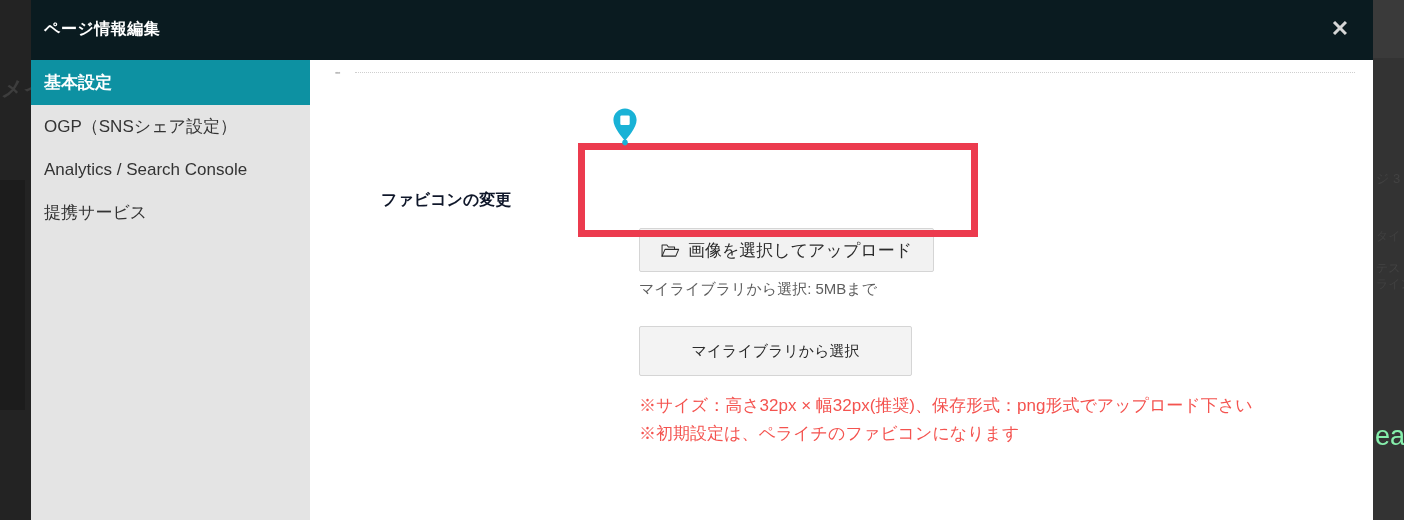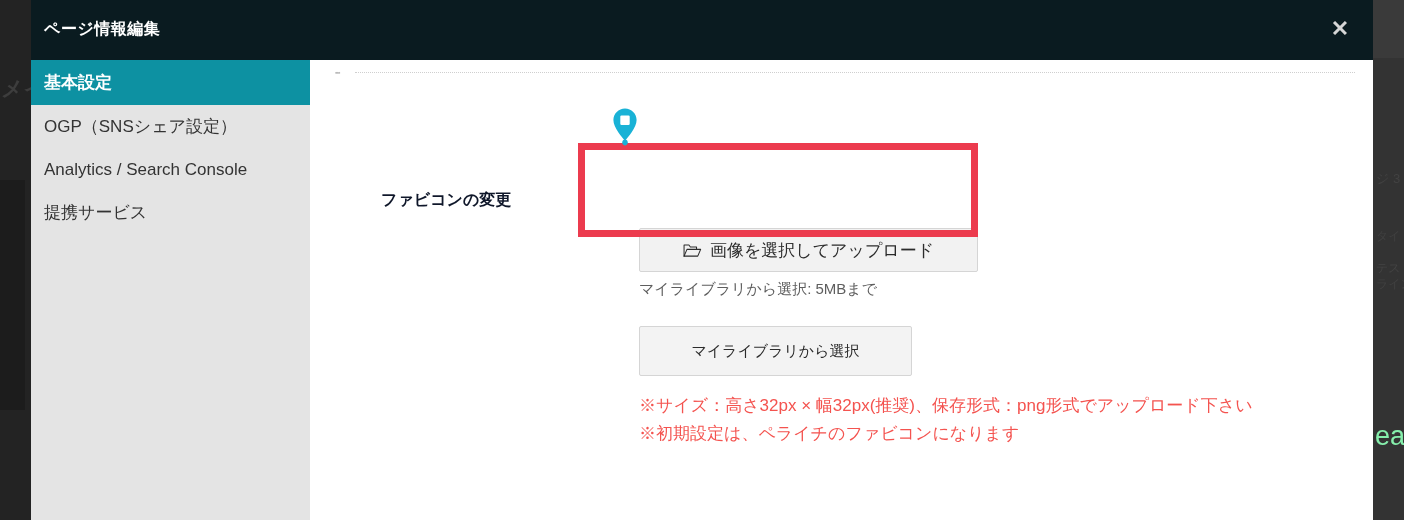--- a/index.html
+++ b/index.html
@@ -196,21 +196,21 @@
     left: 316px;
     top: 100px;
     width: 790px;
   }
 
   .upload-btn {
     box-sizing: border-box;
     position: absolute;
     left: 13px;
     top: 68px;
-    width: 339px;
+    width: 295px;
     height: 44px;
     background: #f2f2f2;
     border: 1px solid #d5d5d5;
     border-radius: 2px;
     font-size: 17px;
     color: #2b2b2b;
     font-family: "Liberation Sans", sans-serif;
     cursor: pointer;
     display: flex;
     align-items: center;

